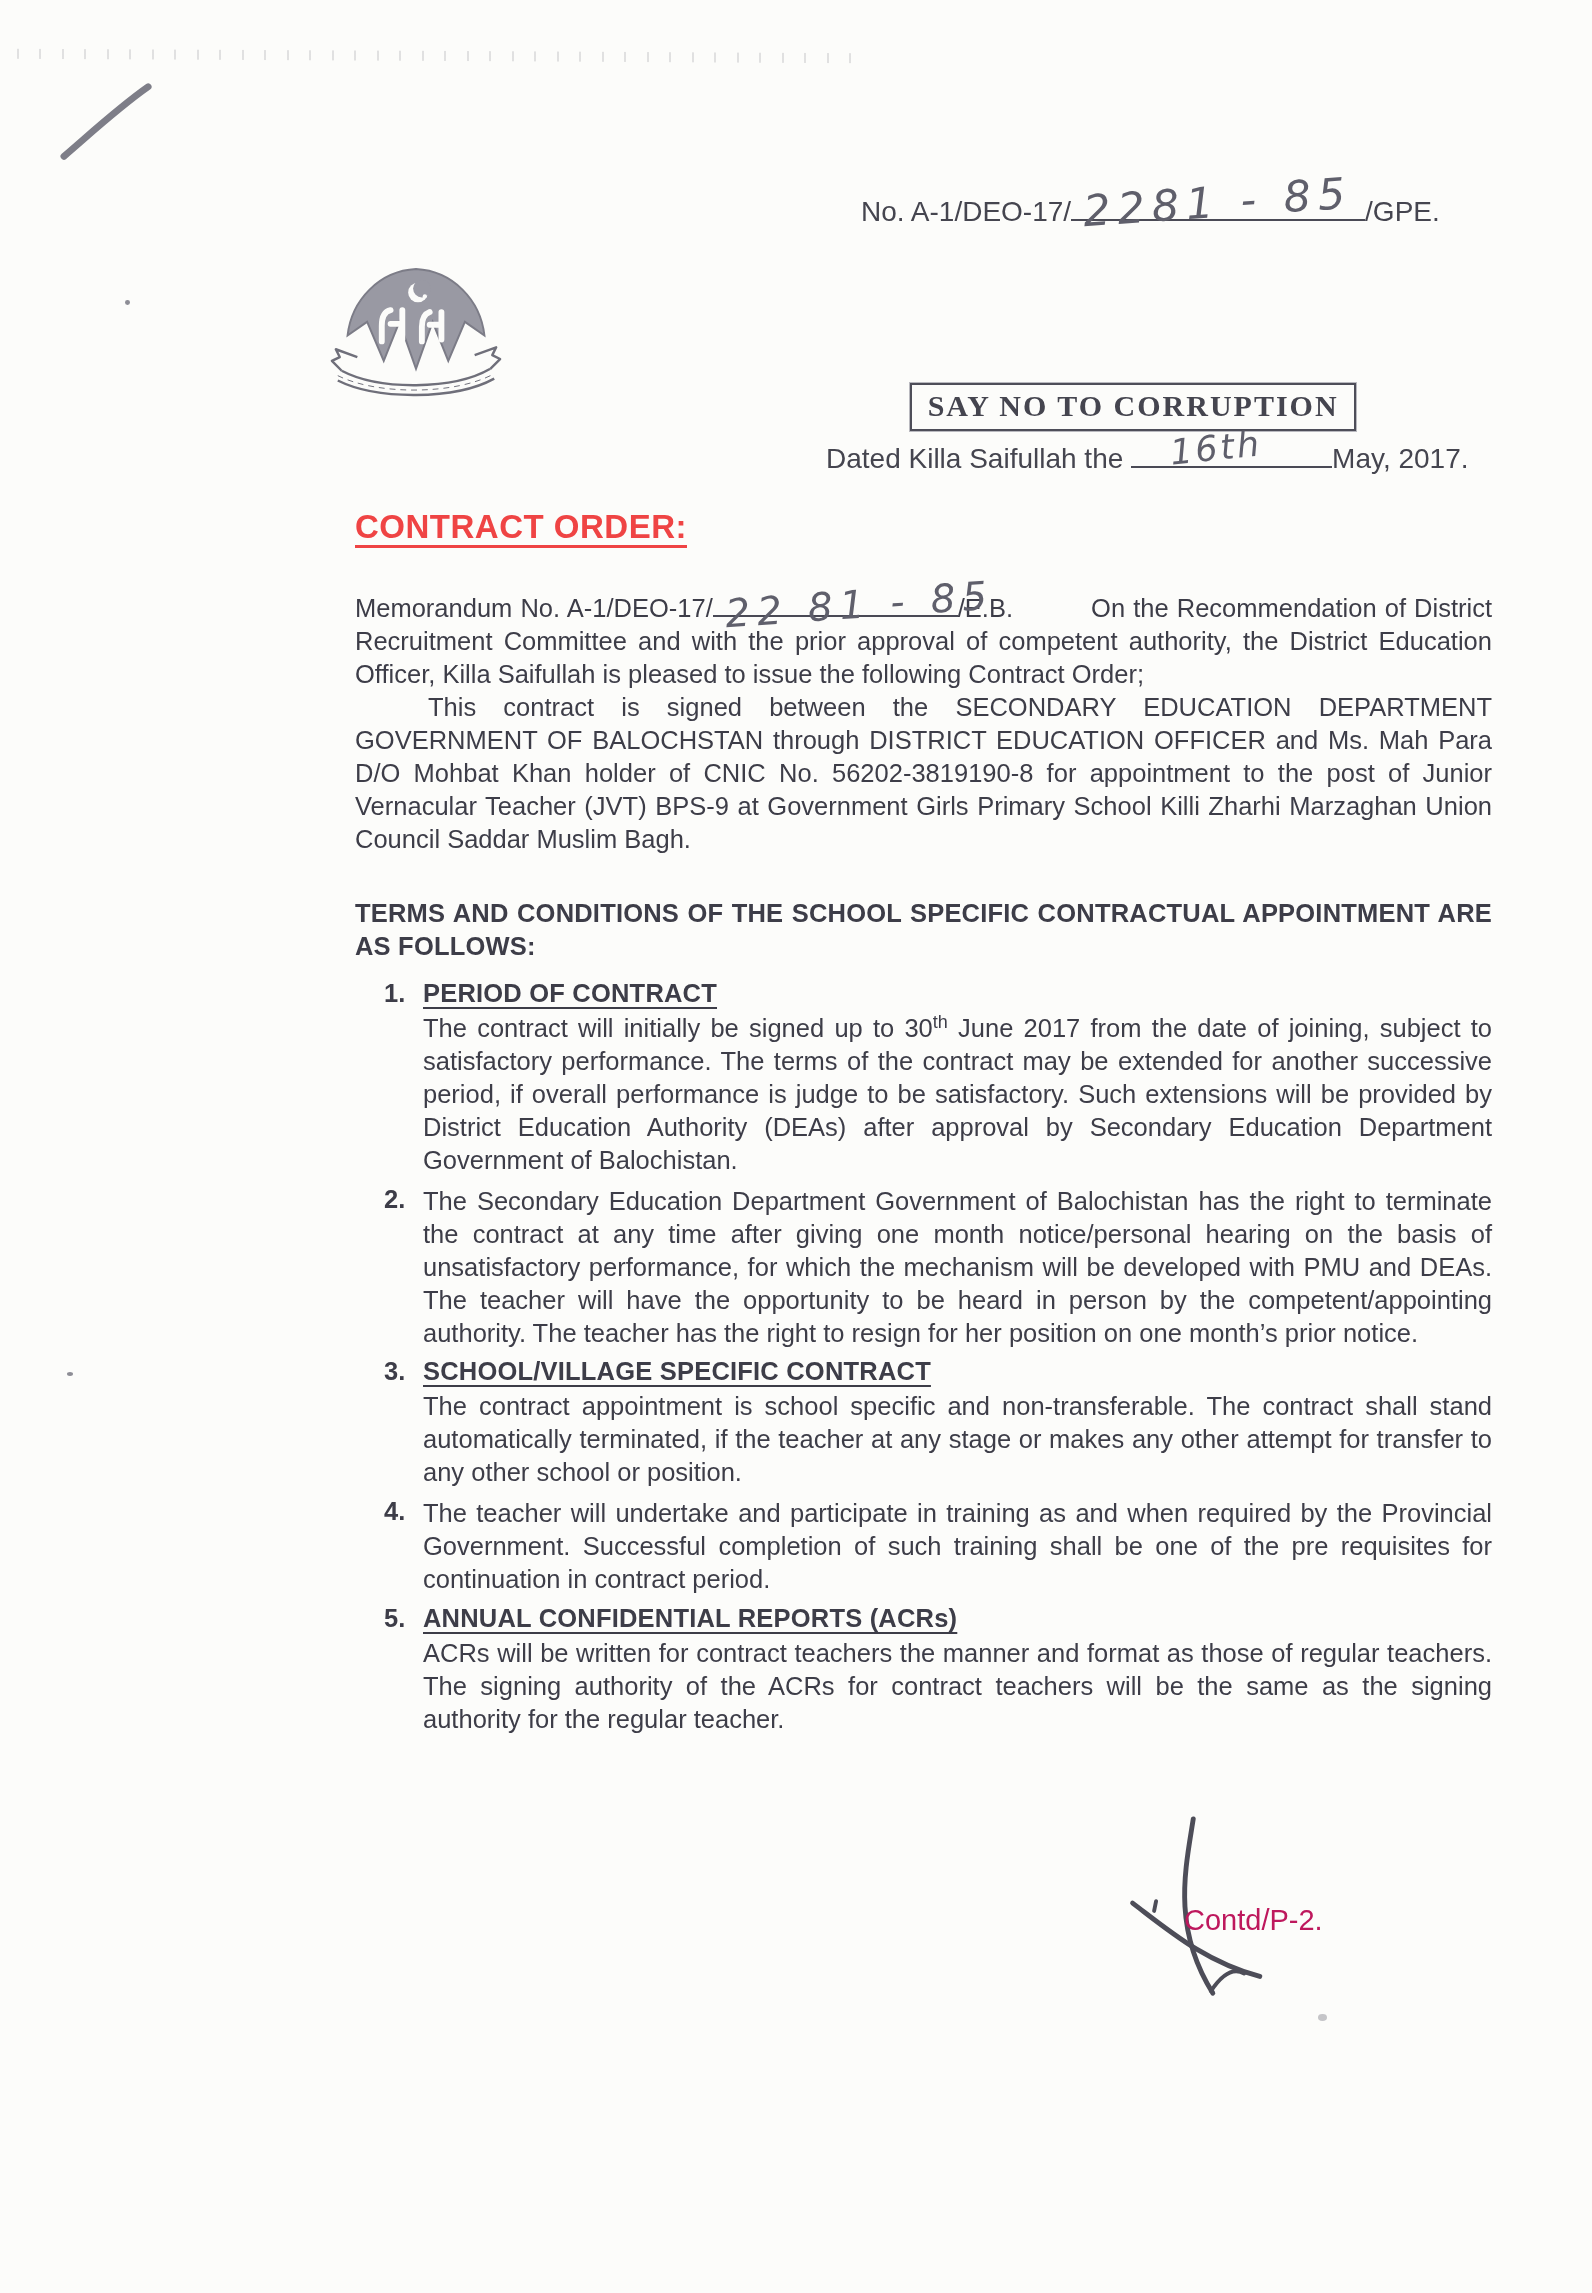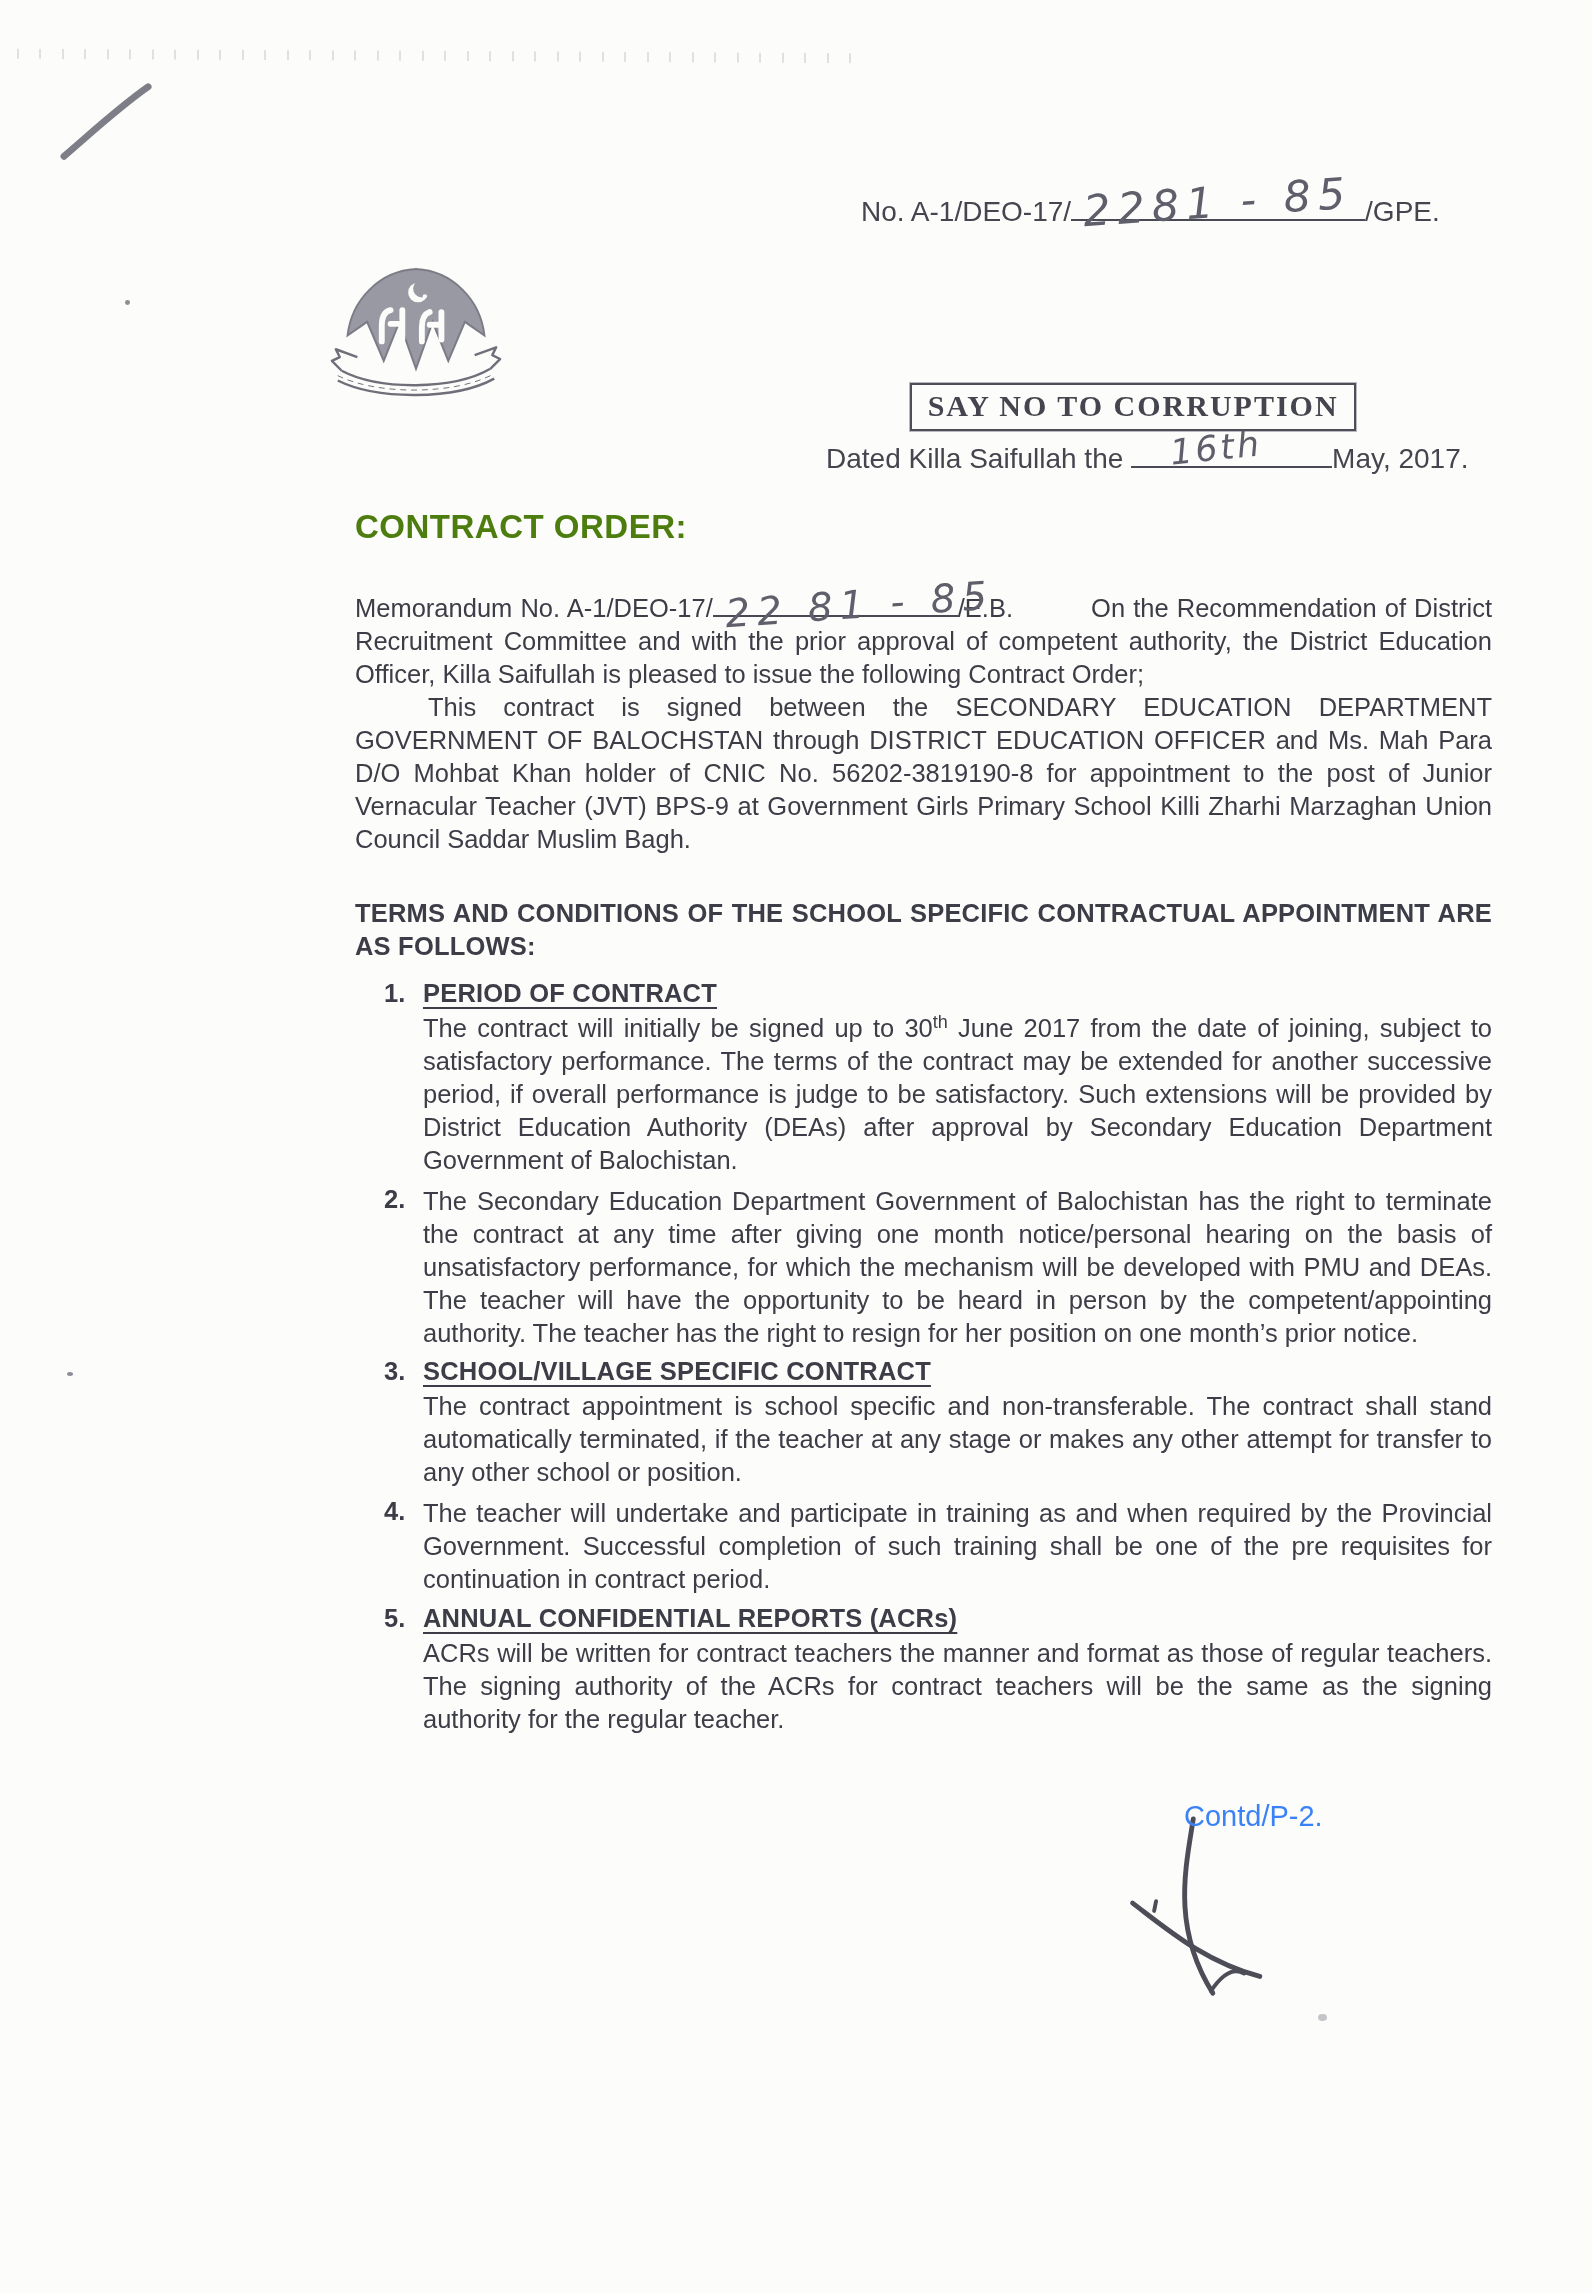--- a/index.html
+++ b/index.html
@@ -61,44 +61,44 @@
   .emblem{position:absolute;left:328px;top:263px;}
 
   .pen-stroke{position:absolute;left:54px;top:78px;}
 
   
   .content{
     position:absolute;left:355px;top:510px;width:1137px;
     font-size:25.5px;line-height:33px;color:#3d3d48;
   }
   .doc-title{
-    font-size:33px;font-weight:bold;color:#4d7c0f;
-    text-decoration-thickness:2.9px;text-underline-offset:6.9px;
+    font-size:33px;font-weight:bold;color:#ef4444;
+    text-decoration:underline;text-decoration-thickness:2.9px;text-underline-offset:6.9px;
     letter-spacing:0.5px;margin:0 0 49px 0;
   }
   .para{text-align:justify;margin:0;}
   .para .bold{font-weight:normal;}
   .indent-first{display:inline-block;width:73px;}
   .gap-inline{display:inline-block;width:78px;}
   .terms-heading{
     font-weight:bold;text-align:justify;margin:41px 0 13.7px 0;letter-spacing:0.2px;
   }
   .term-item{display:flex;margin:0 0 5.9px 0;}
   .term-num{width:39px;flex:0 0 39px;margin-left:29px;font-weight:bold;}
   .term-body{flex:1;}
   .term-title{
     font-weight:bold;text-decoration:underline;text-decoration-thickness:2px;
     text-underline-offset:4.9px;letter-spacing:0.2px;
   }
   .term-text{text-align:justify;margin:2px 0 0 0;}
   sup{font-size:18px;line-height:0;}
 
   .contd{
-    position:absolute;left:1184px;top:1800px;
-    font-size:29px;color:#3b82f6;
+    position:absolute;left:1184px;top:1904px;
+    font-size:29px;color:#be185d;
   }
   .signature{position:absolute;left:1115px;top:1815px;}
 </style>
 </head>
 <body>
 
 <div class="page">
 
   <div class="noise-band"></div>
   <div class="speck" style="left:125px;top:300px;width:4.9px;height:4.9px;"></div>

